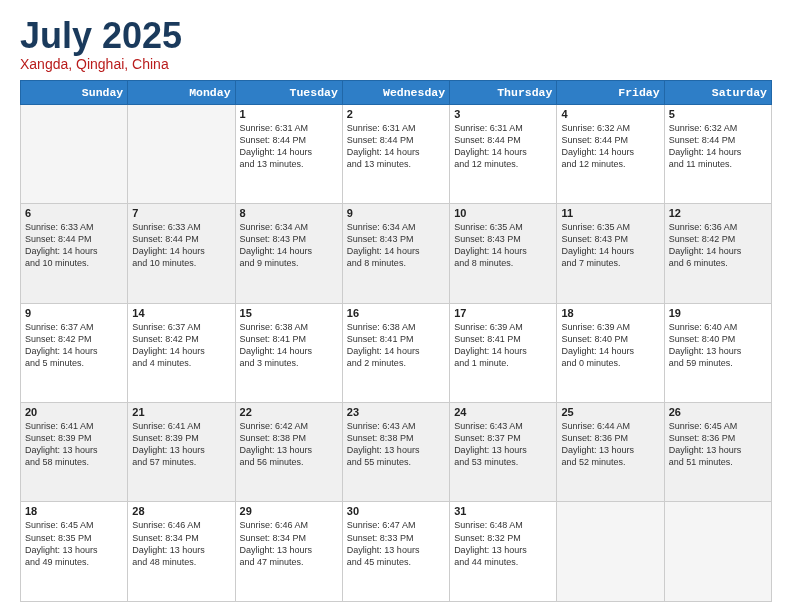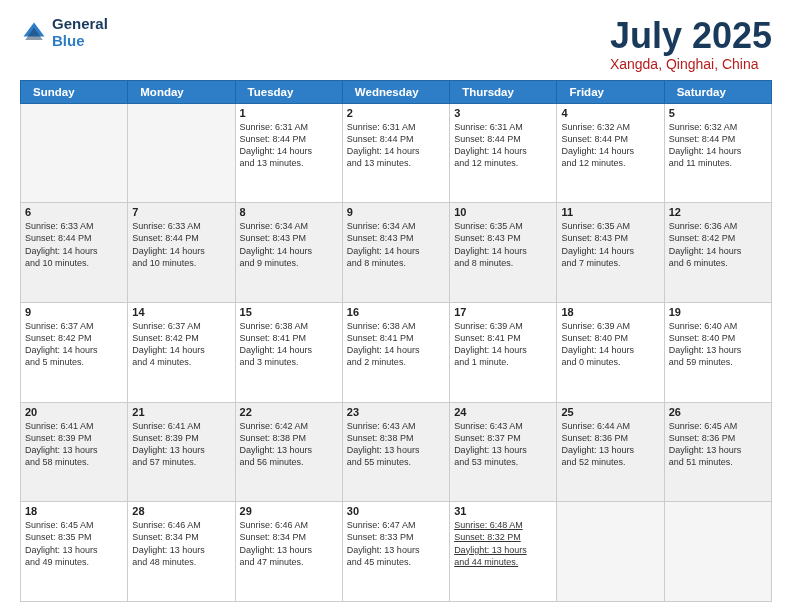--- a/index.html
+++ b/index.html
@@ -64,23 +64,24 @@
       border-collapse: collapse;
       width: 100%;
       flex: 1;
       table-layout: fixed;
     }
     .calendar th {
       background: #2e7ec7;
       color: #fff;
       font-size: 11.5px;
       font-weight: bold;
-      padding: 5px 12px;
-      text-align: left;
+      padding: 5px 4px;
+      text-align: right;
       border: 1px solid #2067a8;
+      font-family: Liberation Mono, monospace;
     }
     .calendar td {
       vertical-align: top;
       border: 1px solid #ccc;
       padding: 3px 4px;
       font-size: 9.2px;
       color: #333;
       height: 78px;
     }
     .calendar td.empty {
@@ -102,30 +103,20 @@
     }
     .row-odd td {
       background: #f0f0f0;
     }
   </style>
 </head>
 <body>
 
 <div class="page">
   <div class="header">
-    <div class="logo">
-      <svg class="logo-icon" viewBox="0 0 32 32">
-        <polygon points="16,4 28,20 4,20" fill="#2e7ec7"></polygon>
-        <polygon points="16,10 26,24 6,24" fill="#1a3a5c" opacity="0.5"></polygon>
-      </svg>
-      <div class="logo-text">
-        <span class="logo-general">General</span>
-        <span class="logo-blue">Blue</span>
-      </div>
-    </div>
     <div class="title-block">
       <div class="title-month">July 2025</div>
       <div class="title-location">Xangda, Qinghai, China</div>
     </div>
   </div>
 
   <table class="calendar">
     <thead>
       <tr>
       <th>Sunday</th>
@@ -354,21 +345,21 @@
           </td>
           <td>
             <div class="day-num">30</div>
             <div class="day-info" style="white-space: pre-line;">Sunrise: 6:47 AM
 Sunset: 8:33 PM
 Daylight: 13 hours
 and 45 minutes.</div>
           </td>
           <td>
             <div class="day-num">31</div>
-            <div class="day-info" style="white-space: pre-line; text-decoration: underline;">Sunrise: 6:48 AM
+            <div class="day-info" style="white-space: pre-line;">Sunrise: 6:48 AM
 Sunset: 8:32 PM
 Daylight: 13 hours
 and 44 minutes.</div>
           </td>
           <td class="empty"></td>
           <td class="empty"></td>
         </tr>
       </tbody>
   </table>
 </div>

